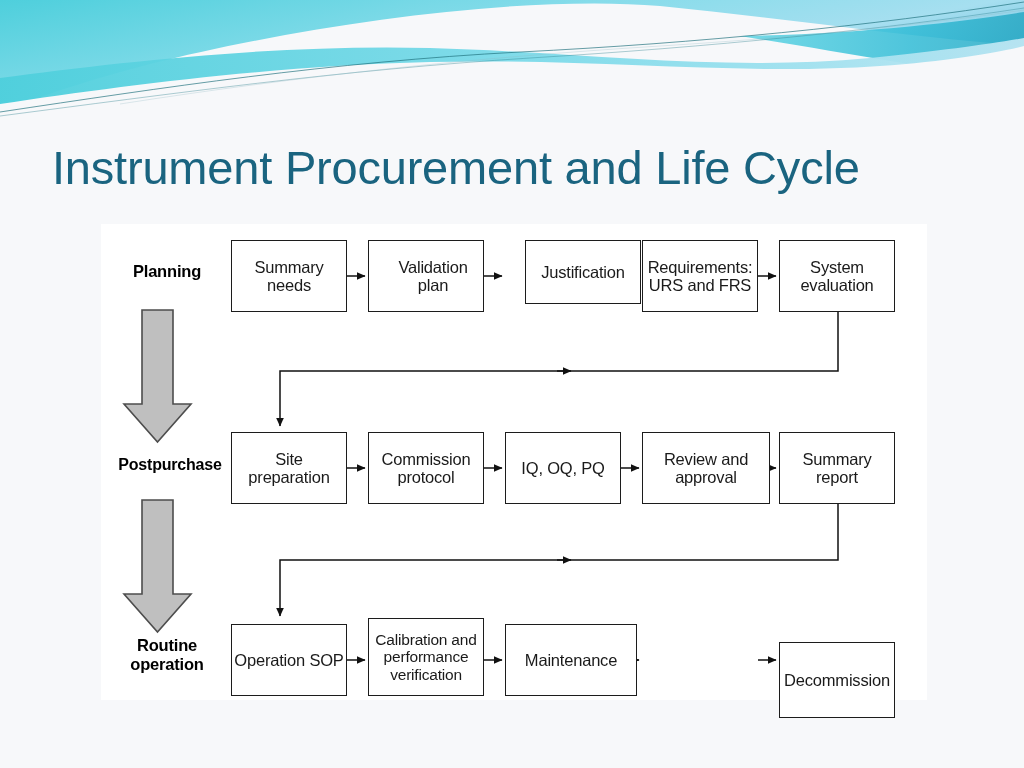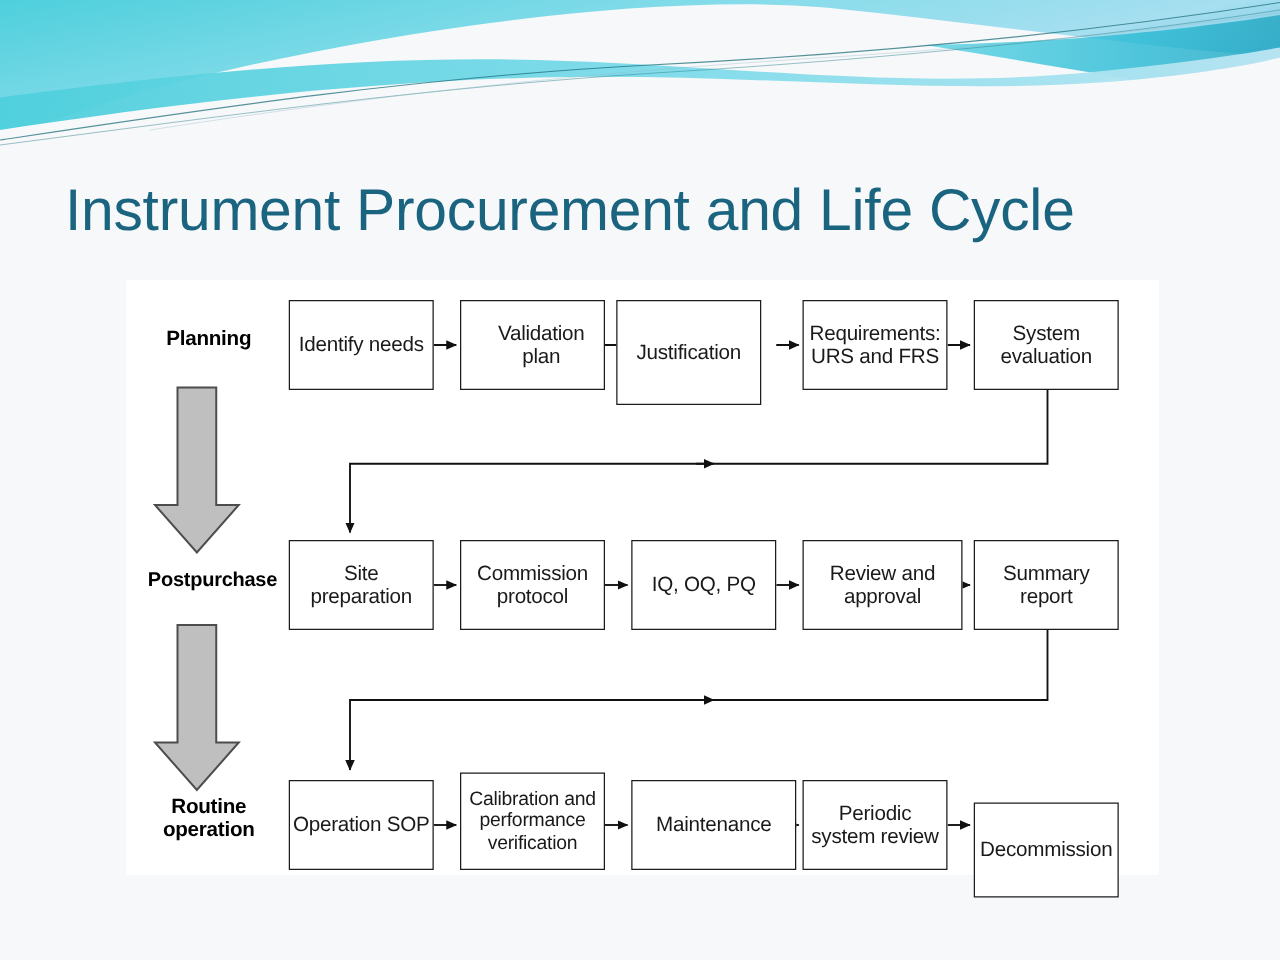--- a/index.html
+++ b/index.html
@@ -181,28 +181,28 @@
     <div id="stage-label-planning" class="stage-label">Planning</div>
 
     <div id="stage-label-postpurchase" class="stage-label">Postpurchase</div>
 
     <div id="stage-label-routine" class="stage-label">
       <span>Routine</span>
       <span>operation</span>
     </div>
 
     <div class="proc-box" style="left:130px; top:16px; width:116px; height:72px;">
-      <span>Identify needs</span>
+      <span>Summary needs</span>
     </div>
 
     <div class="proc-box" style="left:267px; top:16px; width:116px; height:72px;padding-left:16px;">
       <span>Validation plan</span>
     </div>
 
-    <div class="proc-box" style="left:392px; top:16px; width:116px; height:84px;">
+    <div class="proc-box" style="left:424px; top:16px; width:116px; height:64px;">
       <span>Justification</span>
     </div>
 
     <div class="proc-box" style="left:541px; top:16px; width:116px; height:72px; flex-direction:column;">
       <span>Requirements:</span>
       <span>URS and FRS</span>
     </div>
 
     <div class="proc-box" style="left:678px; top:16px; width:116px; height:72px; flex-direction:column;">
       <span>System</span>
@@ -240,23 +240,19 @@
     <div class="proc-box" style="left:267px; top:394px; width:116px; height:78px; flex-direction:column; font-size:15.5px;">
       <span>Calibration and</span>
       <span>performance</span>
       <span>verification</span>
     </div>
 
     <div class="proc-box" style="left:404px; top:400px; width:132px; height:72px;">
       <span>Maintenance</span>
     </div>
 
-    <div class="proc-box" style="left:541px; top:400px; width:116px; height:72px; flex-direction:column;">
-      <span>Periodic</span>
-      <span>system review</span>
-    </div>
 
     <div class="proc-box" style="left:678px; top:400px; width:116px; height:76px;margin-top:18px;">
       <span>Decommission</span>
     </div>
 
   </div>
 </div>
 
 </body></html>

